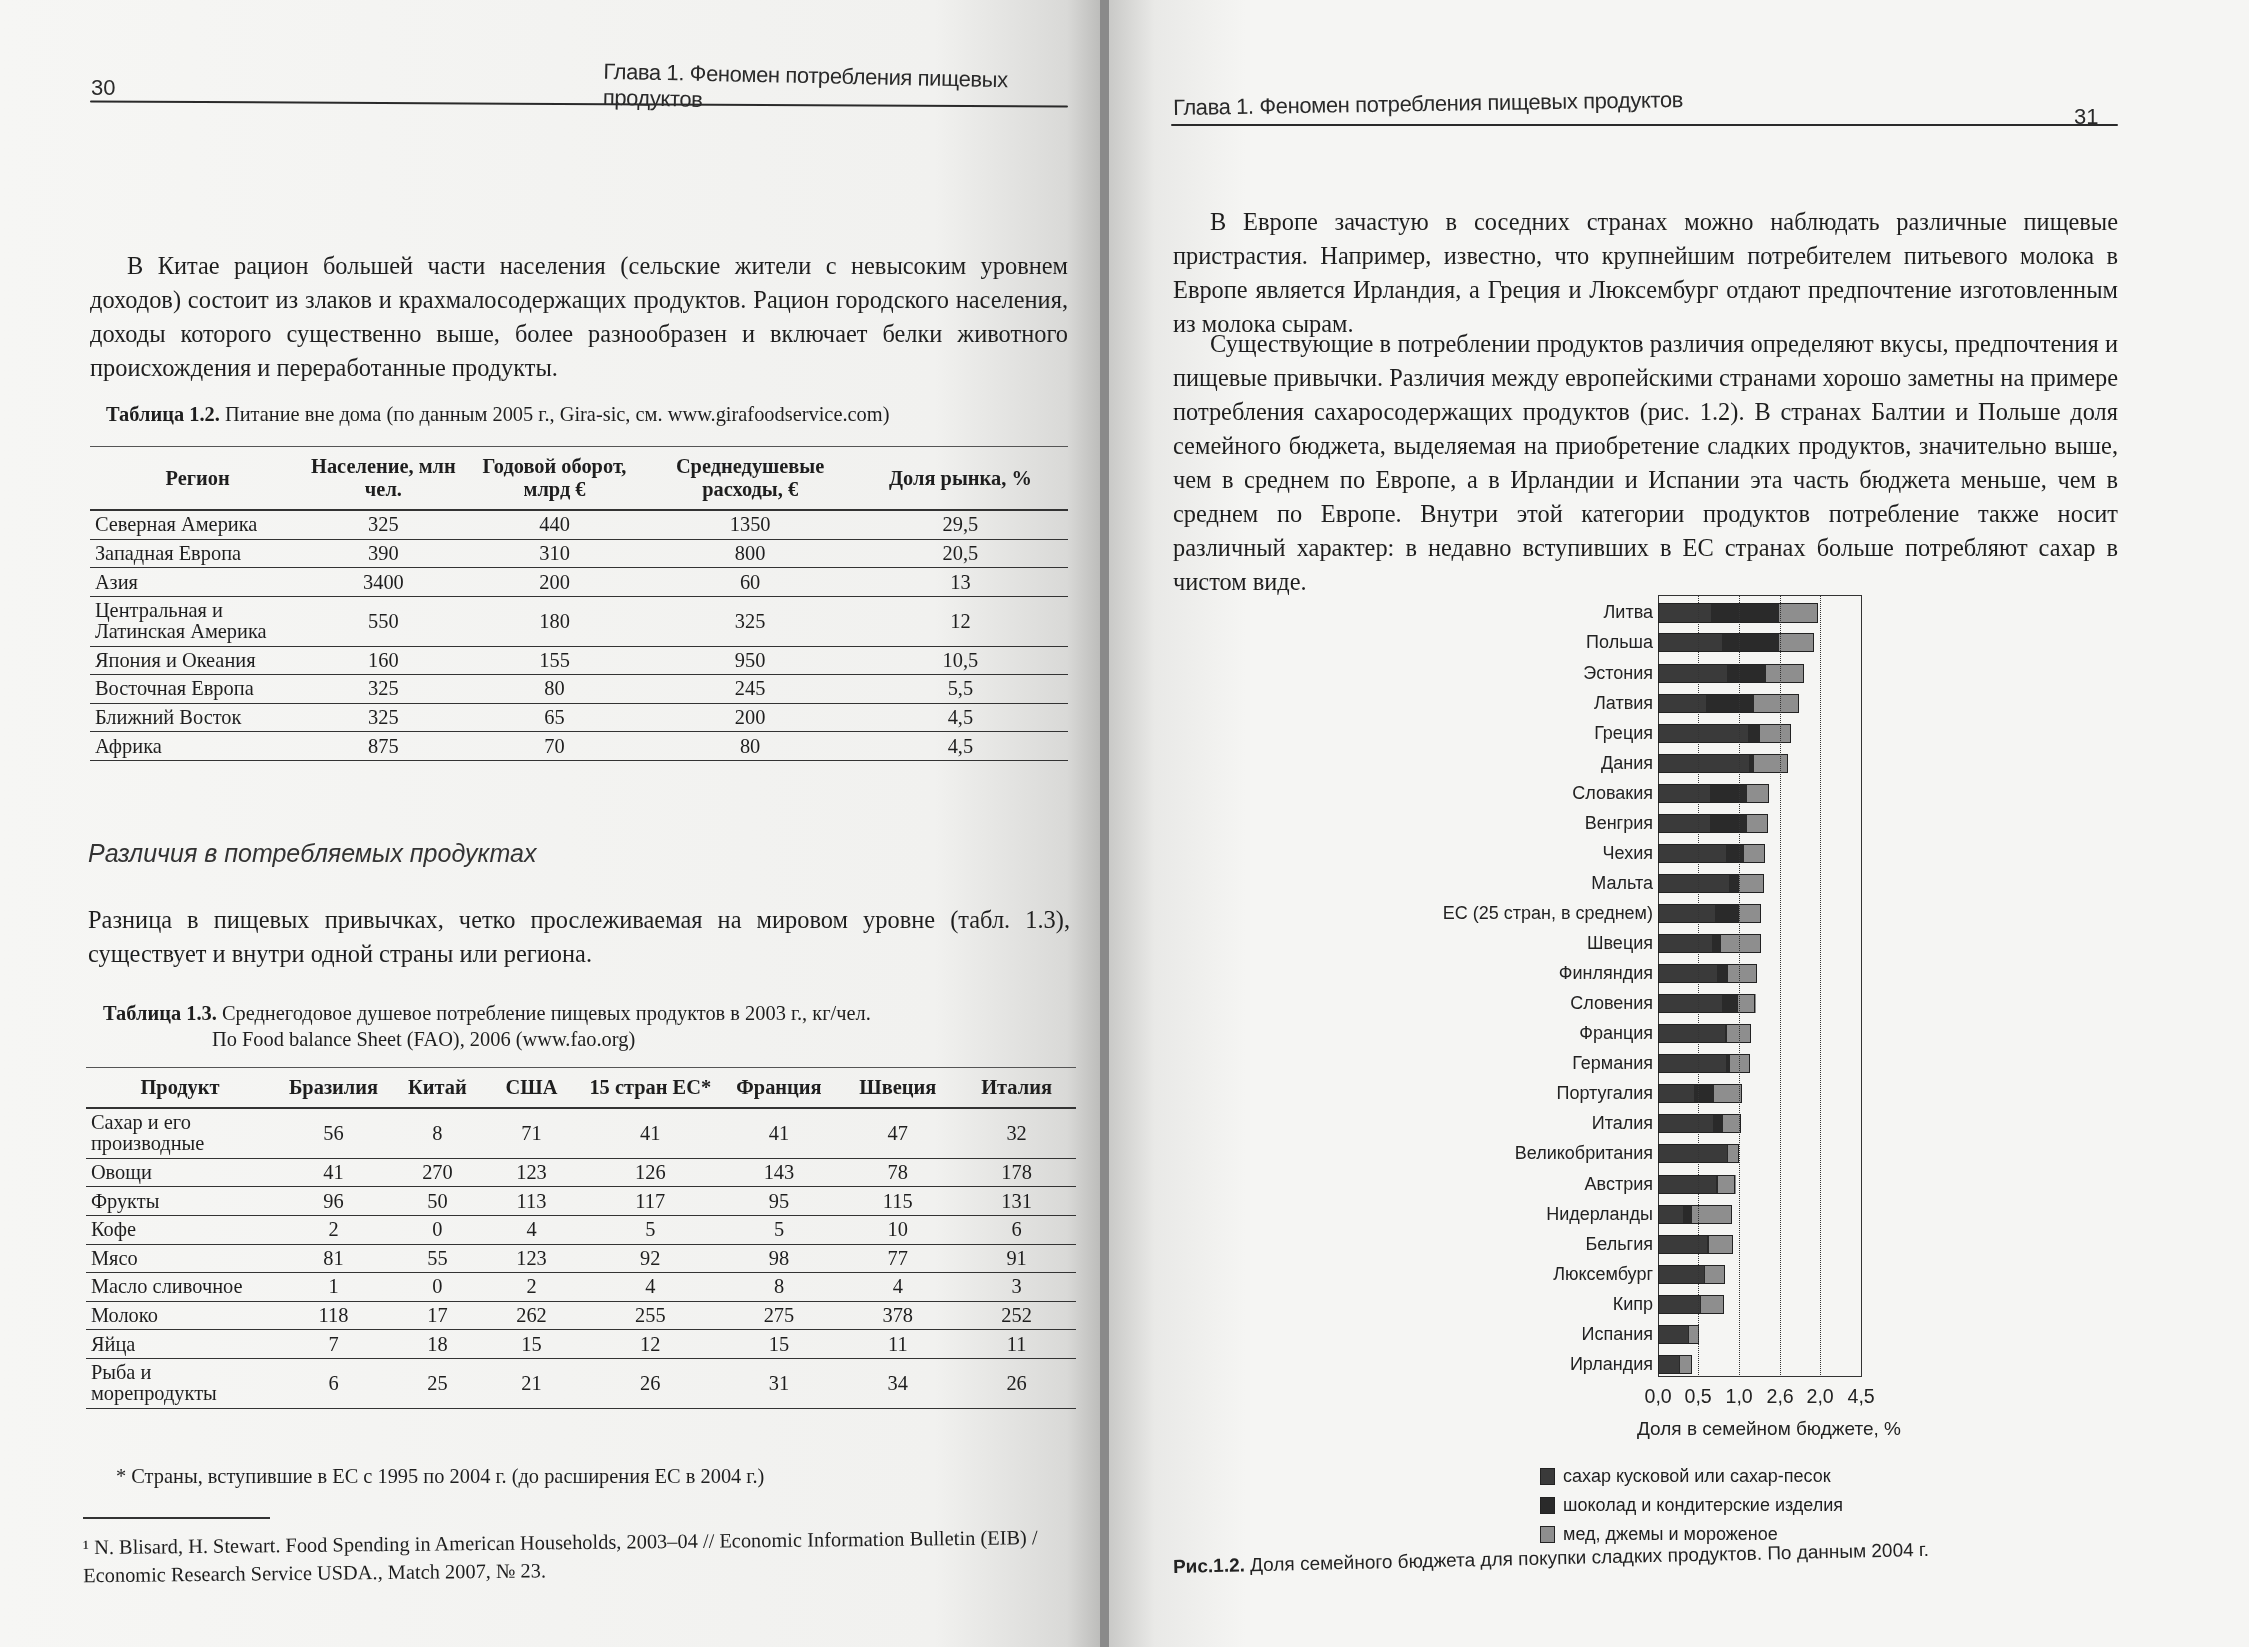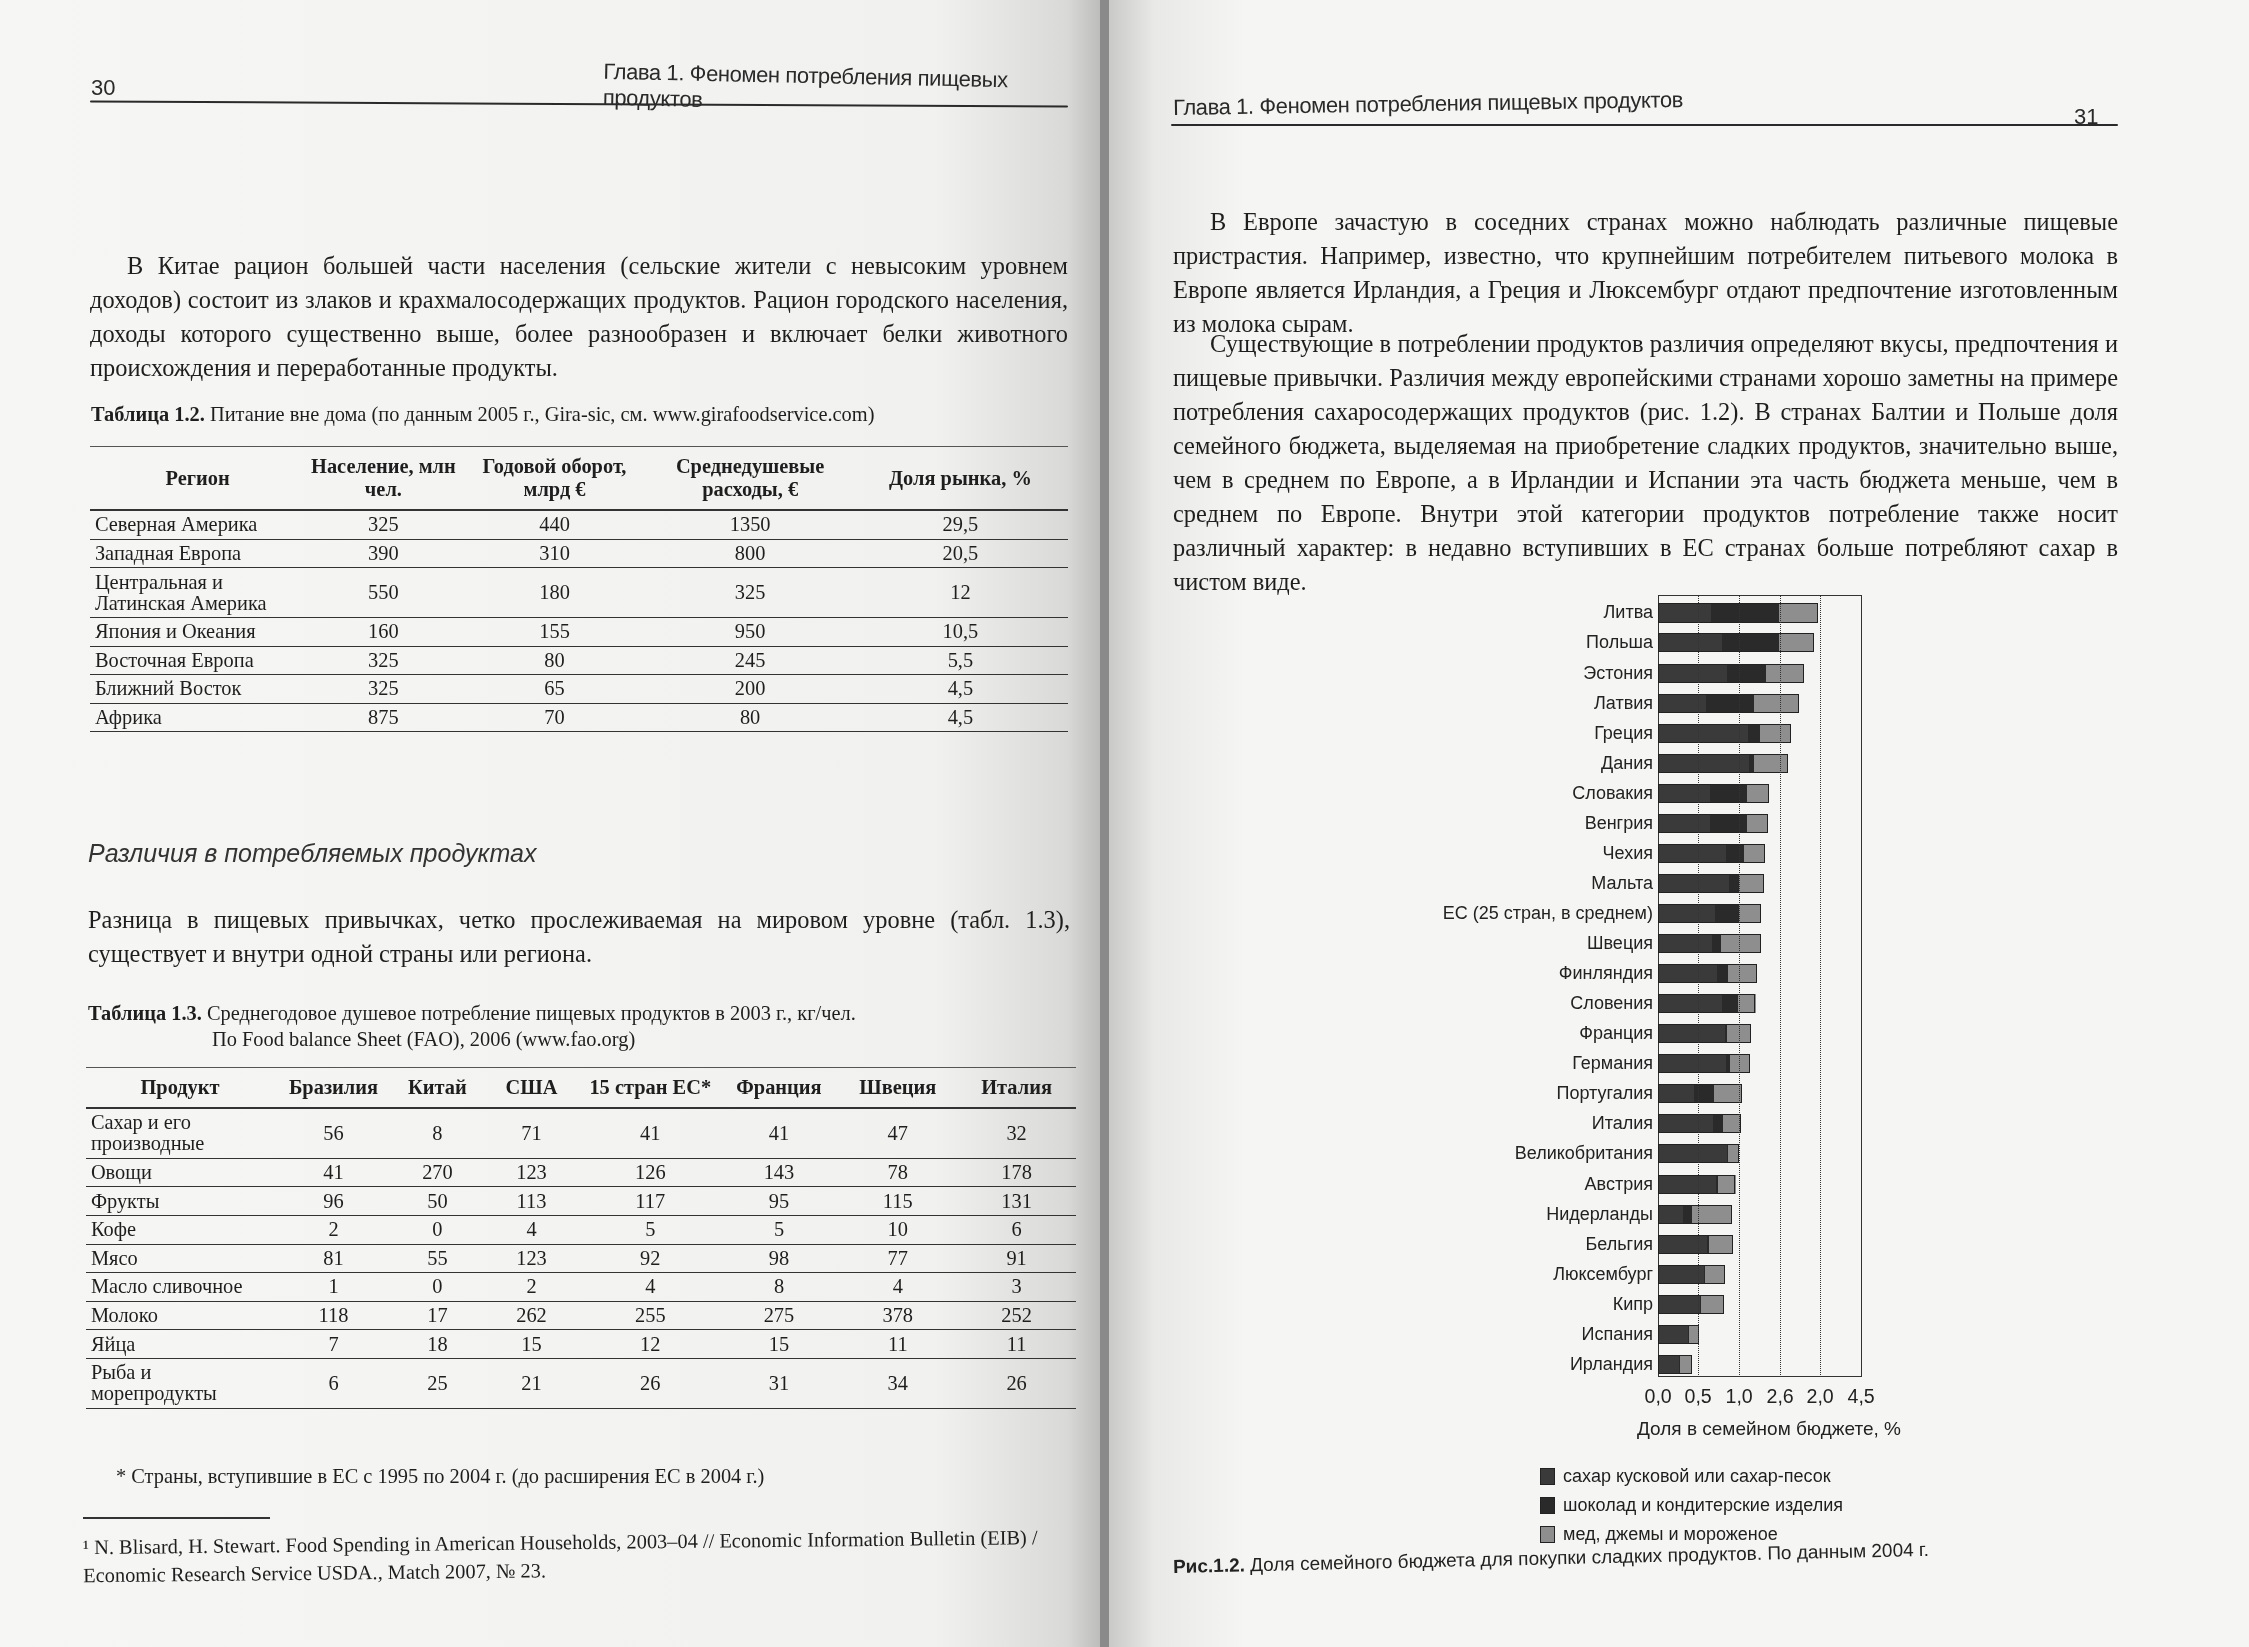--- a/index.html
+++ b/index.html
@@ -20,21 +20,21 @@
 
   .running-head { position:absolute; font-family:"Liberation Sans", sans-serif; font-size:22px; color:#2a2a2a; letter-spacing:-0.4px; }
   .head-rule { position:absolute; height:2.4px; background:#2a2a2a; border-radius:1.6px; }
   .page-num { position:absolute; font-family:"Liberation Sans", sans-serif; font-size:22px; color:#2a2a2a; }
 
   .para { position:absolute; font-size:24.4px; line-height:34px; text-align:justify; text-indent:0; margin:0; }
   .para.indent { text-indent: 37px; }
   .section-head { position:absolute; font-family:"Liberation Sans", sans-serif; font-style:italic; font-size:25px; color:#333; }
 
   .tbl-caption { position:absolute; font-size:20.4px; line-height:26px; }
-  .tbl-caption b { font-weight:bold; }
+  .tbl-caption b { font-weight:bold;margin-left:15px; }
   table.data { position:absolute; border-collapse:collapse; font-size:20.4px; }
   table.data th { font-weight:bold; font-size:20.4px; line-height:23px; padding:8.1px 4.9px; text-align:center; vertical-align:middle; }
   table.data td { padding:3.3px 4.9px; line-height:21px; text-align:center; vertical-align:middle; border-bottom:1.6px solid #333; }
   table.data td.first { text-align:left; }
   table.data thead tr { border-top:1.6px solid #555; border-bottom:2.4px solid #333; }
   table.data thead th { border-bottom:2.4px solid #333; }
 
   .footnote-star { position:absolute; font-size:20.4px; }
   .fn-rule { position:absolute; height:1.6px; background:#333; }
   .footnote { position:absolute; font-size:20.4px; line-height:28px; }
@@ -89,20 +89,27 @@
           <td>440</td>
           <td>1350</td>
           <td>29,5</td>
         </tr>
         <tr>
           <td class="first">Западная Европа</td>
           <td>390</td>
           <td>310</td>
           <td>800</td>
           <td>20,5</td>
+        </tr>
+        <tr>
+          <td class="first">Азия</td>
+          <td>3400</td>
+          <td>200</td>
+          <td>60</td>
+          <td>13</td>
         </tr>
         <tr>
           <td class="first">Центральная и Латинская Америка</td>
           <td>550</td>
           <td>180</td>
           <td>325</td>
           <td>12</td>
         </tr>
         <tr>
           <td class="first">Япония и Океания</td>

